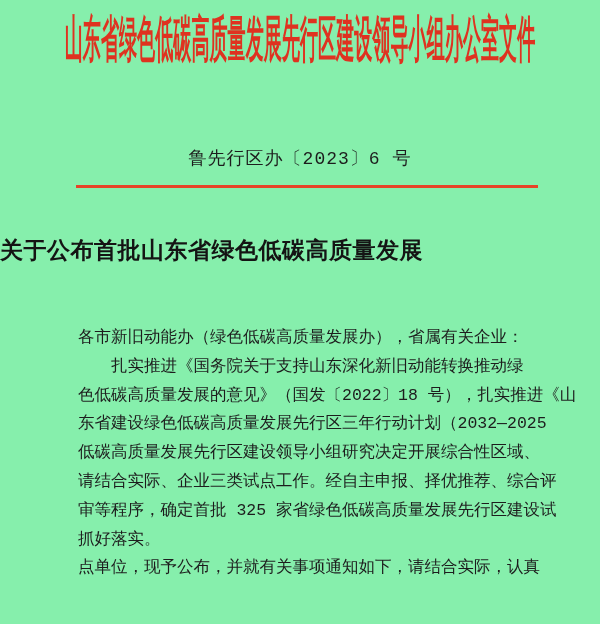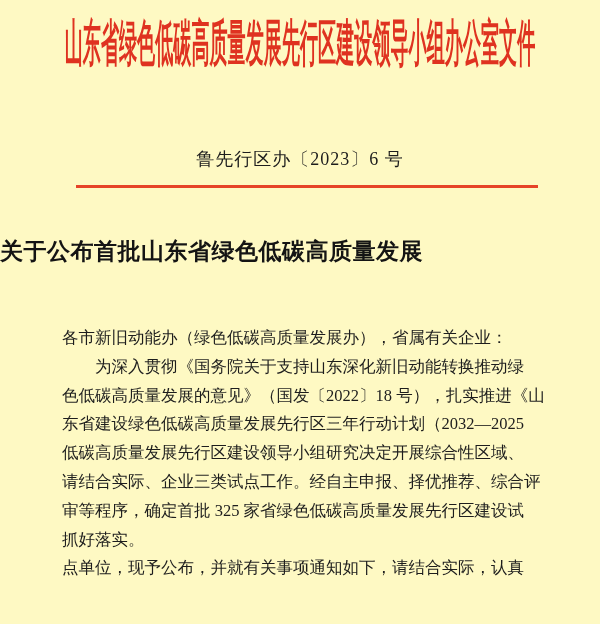--- a/index.html
+++ b/index.html
@@ -4,23 +4,23 @@
 <style>
   html, body {
     margin: 0;
     padding: 0;
     background: #ffffff;
   }
   .page {
     position: relative;
     width: 600px;
     height: 624px;
-    background: #fef9c3;
+    background: #86efac;
     overflow: hidden;
-    font-family: Liberation Serif, serif;
+    font-family: Liberation Mono, monospace;
     color: var(--text-black, #1d1d1d);
   }
   
   .red-header {
     position: absolute;
     top: 16px;
     left: 0;
     width: 100%;
     height: 54px;
     display: flex;
@@ -65,21 +65,21 @@
     text-align: left;
     font-size: 23px;
     font-weight: bold;
     line-height: 30px;
     color: #141414;
     letter-spacing: 0.5px;
   }
   .body-text {
     position: absolute;
     top: 324px;
-    left: 62px;
+    left: 78px;
     right: 0;
     font-size: 16.5px;
     color: var(--text-black, #1d1d1d);
   }
   .bline {
     white-space: nowrap;
     height: 28.8px;
     line-height: 28.8px;
     letter-spacing: 0;
   }
@@ -99,21 +99,21 @@
   <div class="doc-number">鲁先行区办〔2023〕6 号</div>
 
   <div class="red-rule"></div>
 
   <div class="doc-title">
     <div>关于公布首批山东省绿色低碳高质量发展</div>
   </div>
 
   <div class="body-text">
     <div class="bline">各市新旧动能办（绿色低碳高质量发展办），省属有关企业：</div>
-    <div class="bline indent">为深入贯彻《国务院关于支持山东深化新旧动能转换推动绿</div>
+    <div class="bline indent">扎实推进《国务院关于支持山东深化新旧动能转换推动绿</div>
     <div class="bline">色低碳高质量发展的意见》（国发〔2022〕18 号），扎实推进《山</div>
     <div class="bline">东省建设绿色低碳高质量发展先行区三年行动计划（2032—2025</div>
     <div class="bline">低碳高质量发展先行区建设领导小组研究决定开展综合性区域、</div>
     <div class="bline">请结合实际、企业三类试点工作。经自主申报、择优推荐、综合评</div>
     <div class="bline">审等程序，确定首批 325 家省绿色低碳高质量发展先行区建设试</div>
     <div class="bline">抓好落实。</div>
     <div class="bline">点单位，现予公布，并就有关事项通知如下，请结合实际，认真</div>
   </div>
 
 </div>

